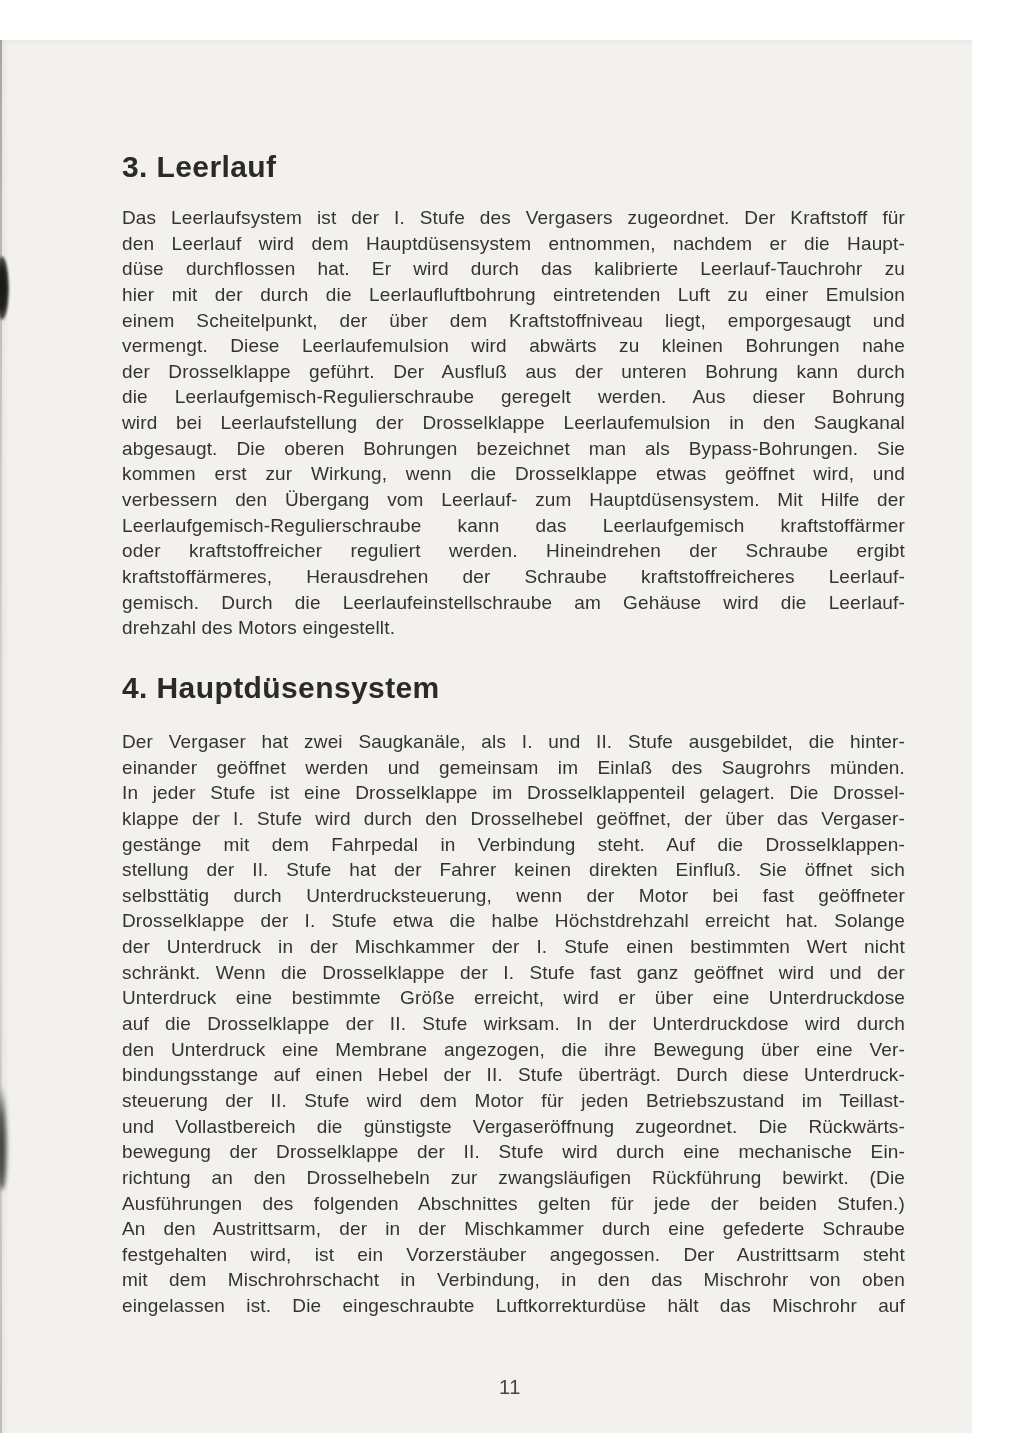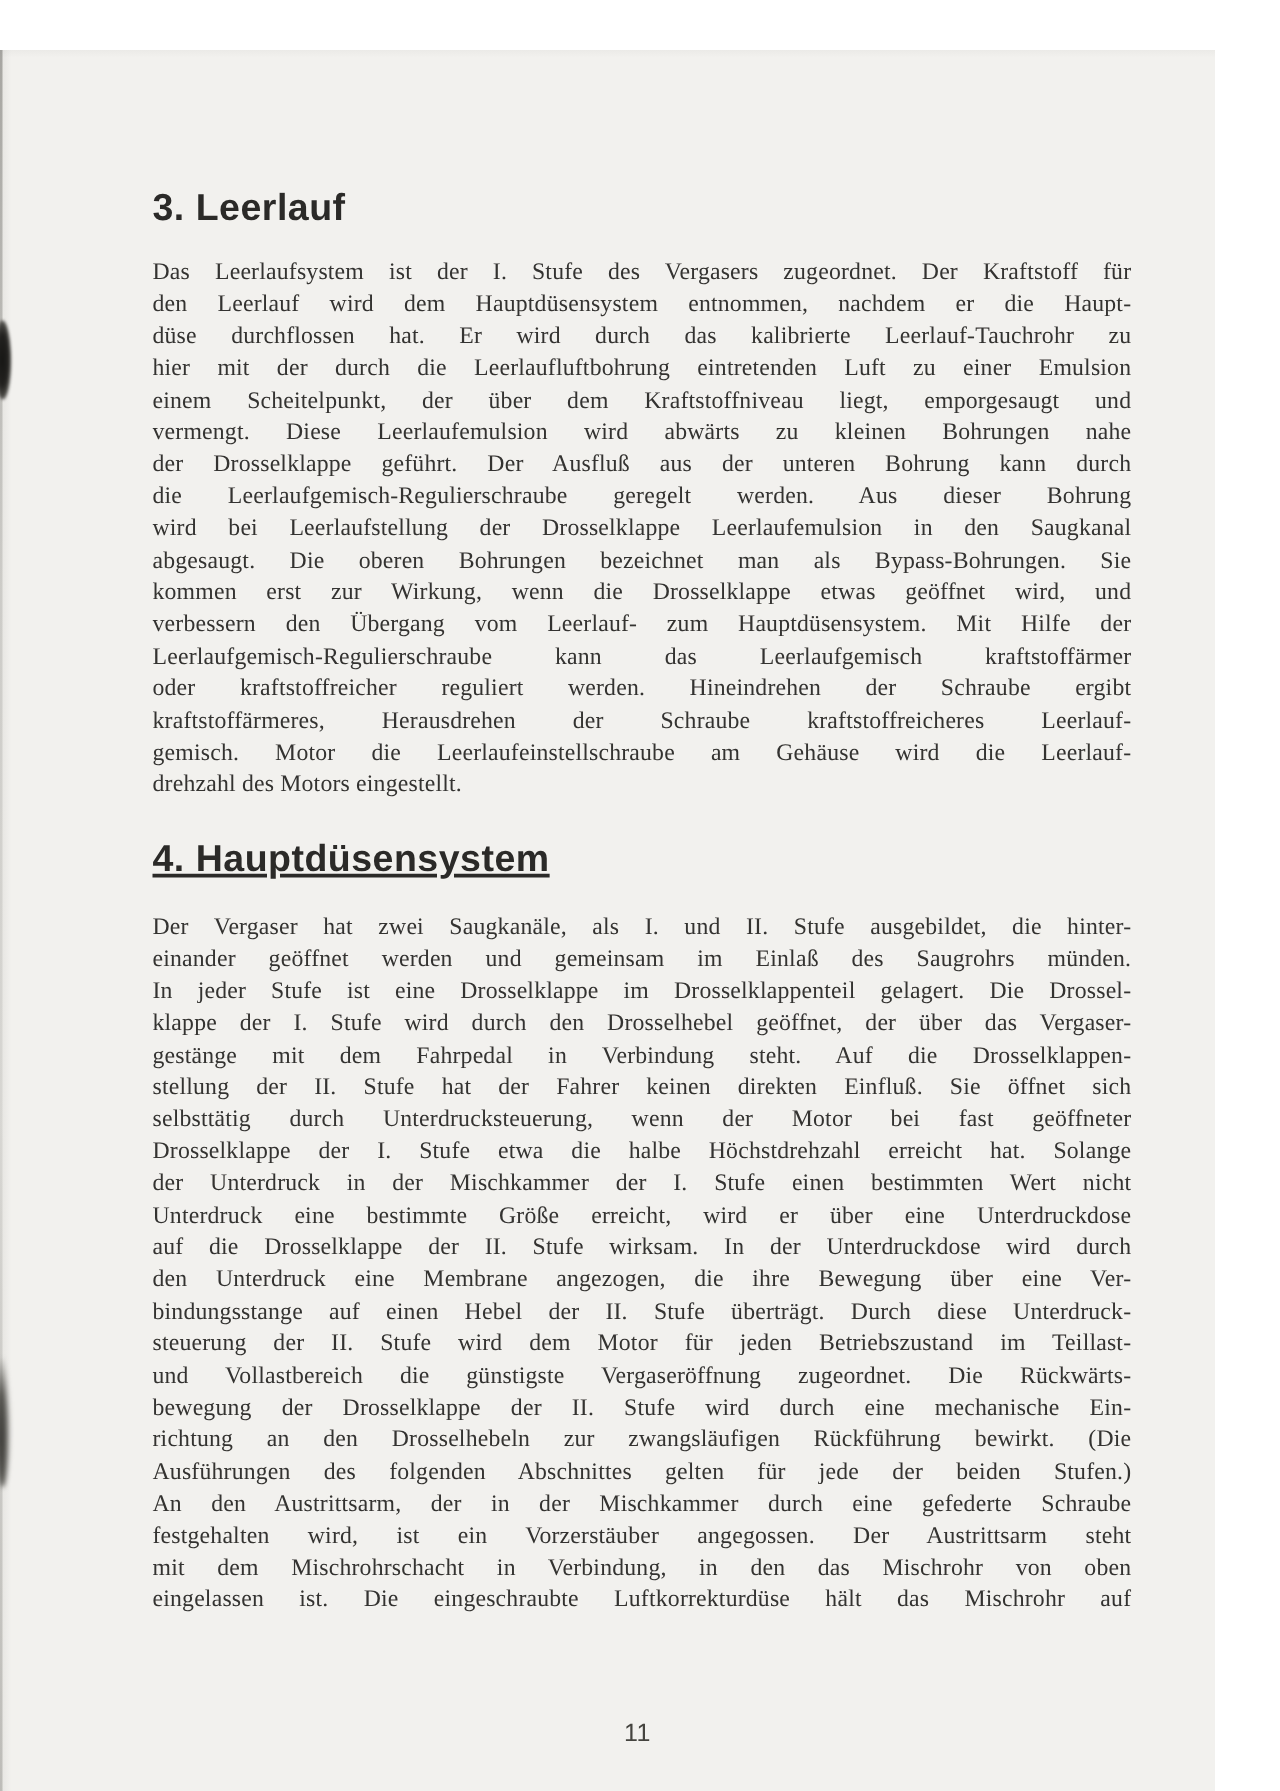--- a/index.html
+++ b/index.html
@@ -28,33 +28,32 @@
   .heading {
     margin: 0;
     font-size: 30px;
     font-weight: bold;
     letter-spacing: 0.4px;
     color: #2b2a28;
     line-height: 1.1;
     white-space: nowrap;
   }
   #heading-1 { top: 110px; }
-  #heading-2 { top: 631px; text-decoration: underline; }
+  #heading-2 { top: 631px; }
   .para {
     font-size: 19px;
     letter-spacing: 0.15px;
   }
   #para-1 { top: 167px; }
   #para-2 { top: 691px; }
   .line {
     height: 25.65px;
     overflow: hidden;
     text-align: justify;
     text-align-last: justify;
-    font-family: Liberation Serif, serif;
   }
   .line::after {
     content: "";
     display: inline-block;
     width: 100%;
     height: 0;
   }
   .line.last {
     text-align-last: left;
   }
@@ -126,36 +125,37 @@
       <div class="line">vermengt. Diese Leerlaufemulsion wird abwärts zu kleinen Bohrungen nahe</div>
       <div class="line">der Drosselklappe geführt. Der Ausfluß aus der unteren Bohrung kann durch</div>
       <div class="line">die Leerlaufgemisch-Regulierschraube geregelt werden. Aus dieser Bohrung</div>
       <div class="line">wird bei Leerlaufstellung der Drosselklappe Leerlaufemulsion in den Saugkanal</div>
       <div class="line">abgesaugt. Die oberen Bohrungen bezeichnet man als Bypass-Bohrungen. Sie</div>
       <div class="line">kommen erst zur Wirkung, wenn die Drosselklappe etwas geöffnet wird, und</div>
       <div class="line">verbessern den Übergang vom Leerlauf- zum Hauptdüsensystem. Mit Hilfe der</div>
       <div class="line">Leerlaufgemisch-Regulierschraube kann das Leerlaufgemisch kraftstoffärmer</div>
       <div class="line">oder kraftstoffreicher reguliert werden. Hineindrehen der Schraube ergibt</div>
       <div class="line">kraftstoffärmeres, Herausdrehen der Schraube kraftstoffreicheres Leerlauf-</div>
-      <div class="line">gemisch. Motor die Leerlaufeinstellschraube am Gehäuse wird die Leerlauf-</div>
+      <div class="line">gemisch. Durch die Leerlaufeinstellschraube am Gehäuse wird die Leerlauf-</div>
       <div class="line last">drehzahl des Motors eingestellt.</div>
     </div>
 
   <h2 class="heading text-col" id="heading-2">4. Hauptdüsensystem</h2>
 
   <div class="para text-col" id="para-2">
       <div class="line">Der Vergaser hat zwei Saugkanäle, als I. und II. Stufe ausgebildet, die hinter-</div>
       <div class="line">einander geöffnet werden und gemeinsam im Einlaß des Saugrohrs münden.</div>
       <div class="line">In jeder Stufe ist eine Drosselklappe im Drosselklappenteil gelagert. Die Drossel-</div>
       <div class="line">klappe der I. Stufe wird durch den Drosselhebel geöffnet, der über das Vergaser-</div>
       <div class="line">gestänge mit dem Fahrpedal in Verbindung steht. Auf die Drosselklappen-</div>
       <div class="line">stellung der II. Stufe hat der Fahrer keinen direkten Einfluß. Sie öffnet sich</div>
       <div class="line">selbsttätig durch Unterdrucksteuerung, wenn der Motor bei fast geöffneter</div>
       <div class="line">Drosselklappe der I. Stufe etwa die halbe Höchstdrehzahl erreicht hat. Solange</div>
       <div class="line">der Unterdruck in der Mischkammer der I. Stufe einen bestimmten Wert nicht</div>
+      <div class="line">schränkt. Wenn die Drosselklappe der I. Stufe fast ganz geöffnet wird und der</div>
       <div class="line">Unterdruck eine bestimmte Größe erreicht, wird er über eine Unterdruckdose</div>
       <div class="line">auf die Drosselklappe der II. Stufe wirksam. In der Unterdruckdose wird durch</div>
       <div class="line">den Unterdruck eine Membrane angezogen, die ihre Bewegung über eine Ver-</div>
       <div class="line">bindungsstange auf einen Hebel der II. Stufe überträgt. Durch diese Unterdruck-</div>
       <div class="line">steuerung der II. Stufe wird dem Motor für jeden Betriebszustand im Teillast-</div>
       <div class="line">und Vollastbereich die günstigste Vergaseröffnung zugeordnet. Die Rückwärts-</div>
       <div class="line">bewegung der Drosselklappe der II. Stufe wird durch eine mechanische Ein-</div>
       <div class="line">richtung an den Drosselhebeln zur zwangsläufigen Rückführung bewirkt. (Die</div>
       <div class="line">Ausführungen des folgenden Abschnittes gelten für jede der beiden Stufen.)</div>
       <div class="line">An den Austrittsarm, der in der Mischkammer durch eine gefederte Schraube</div>

